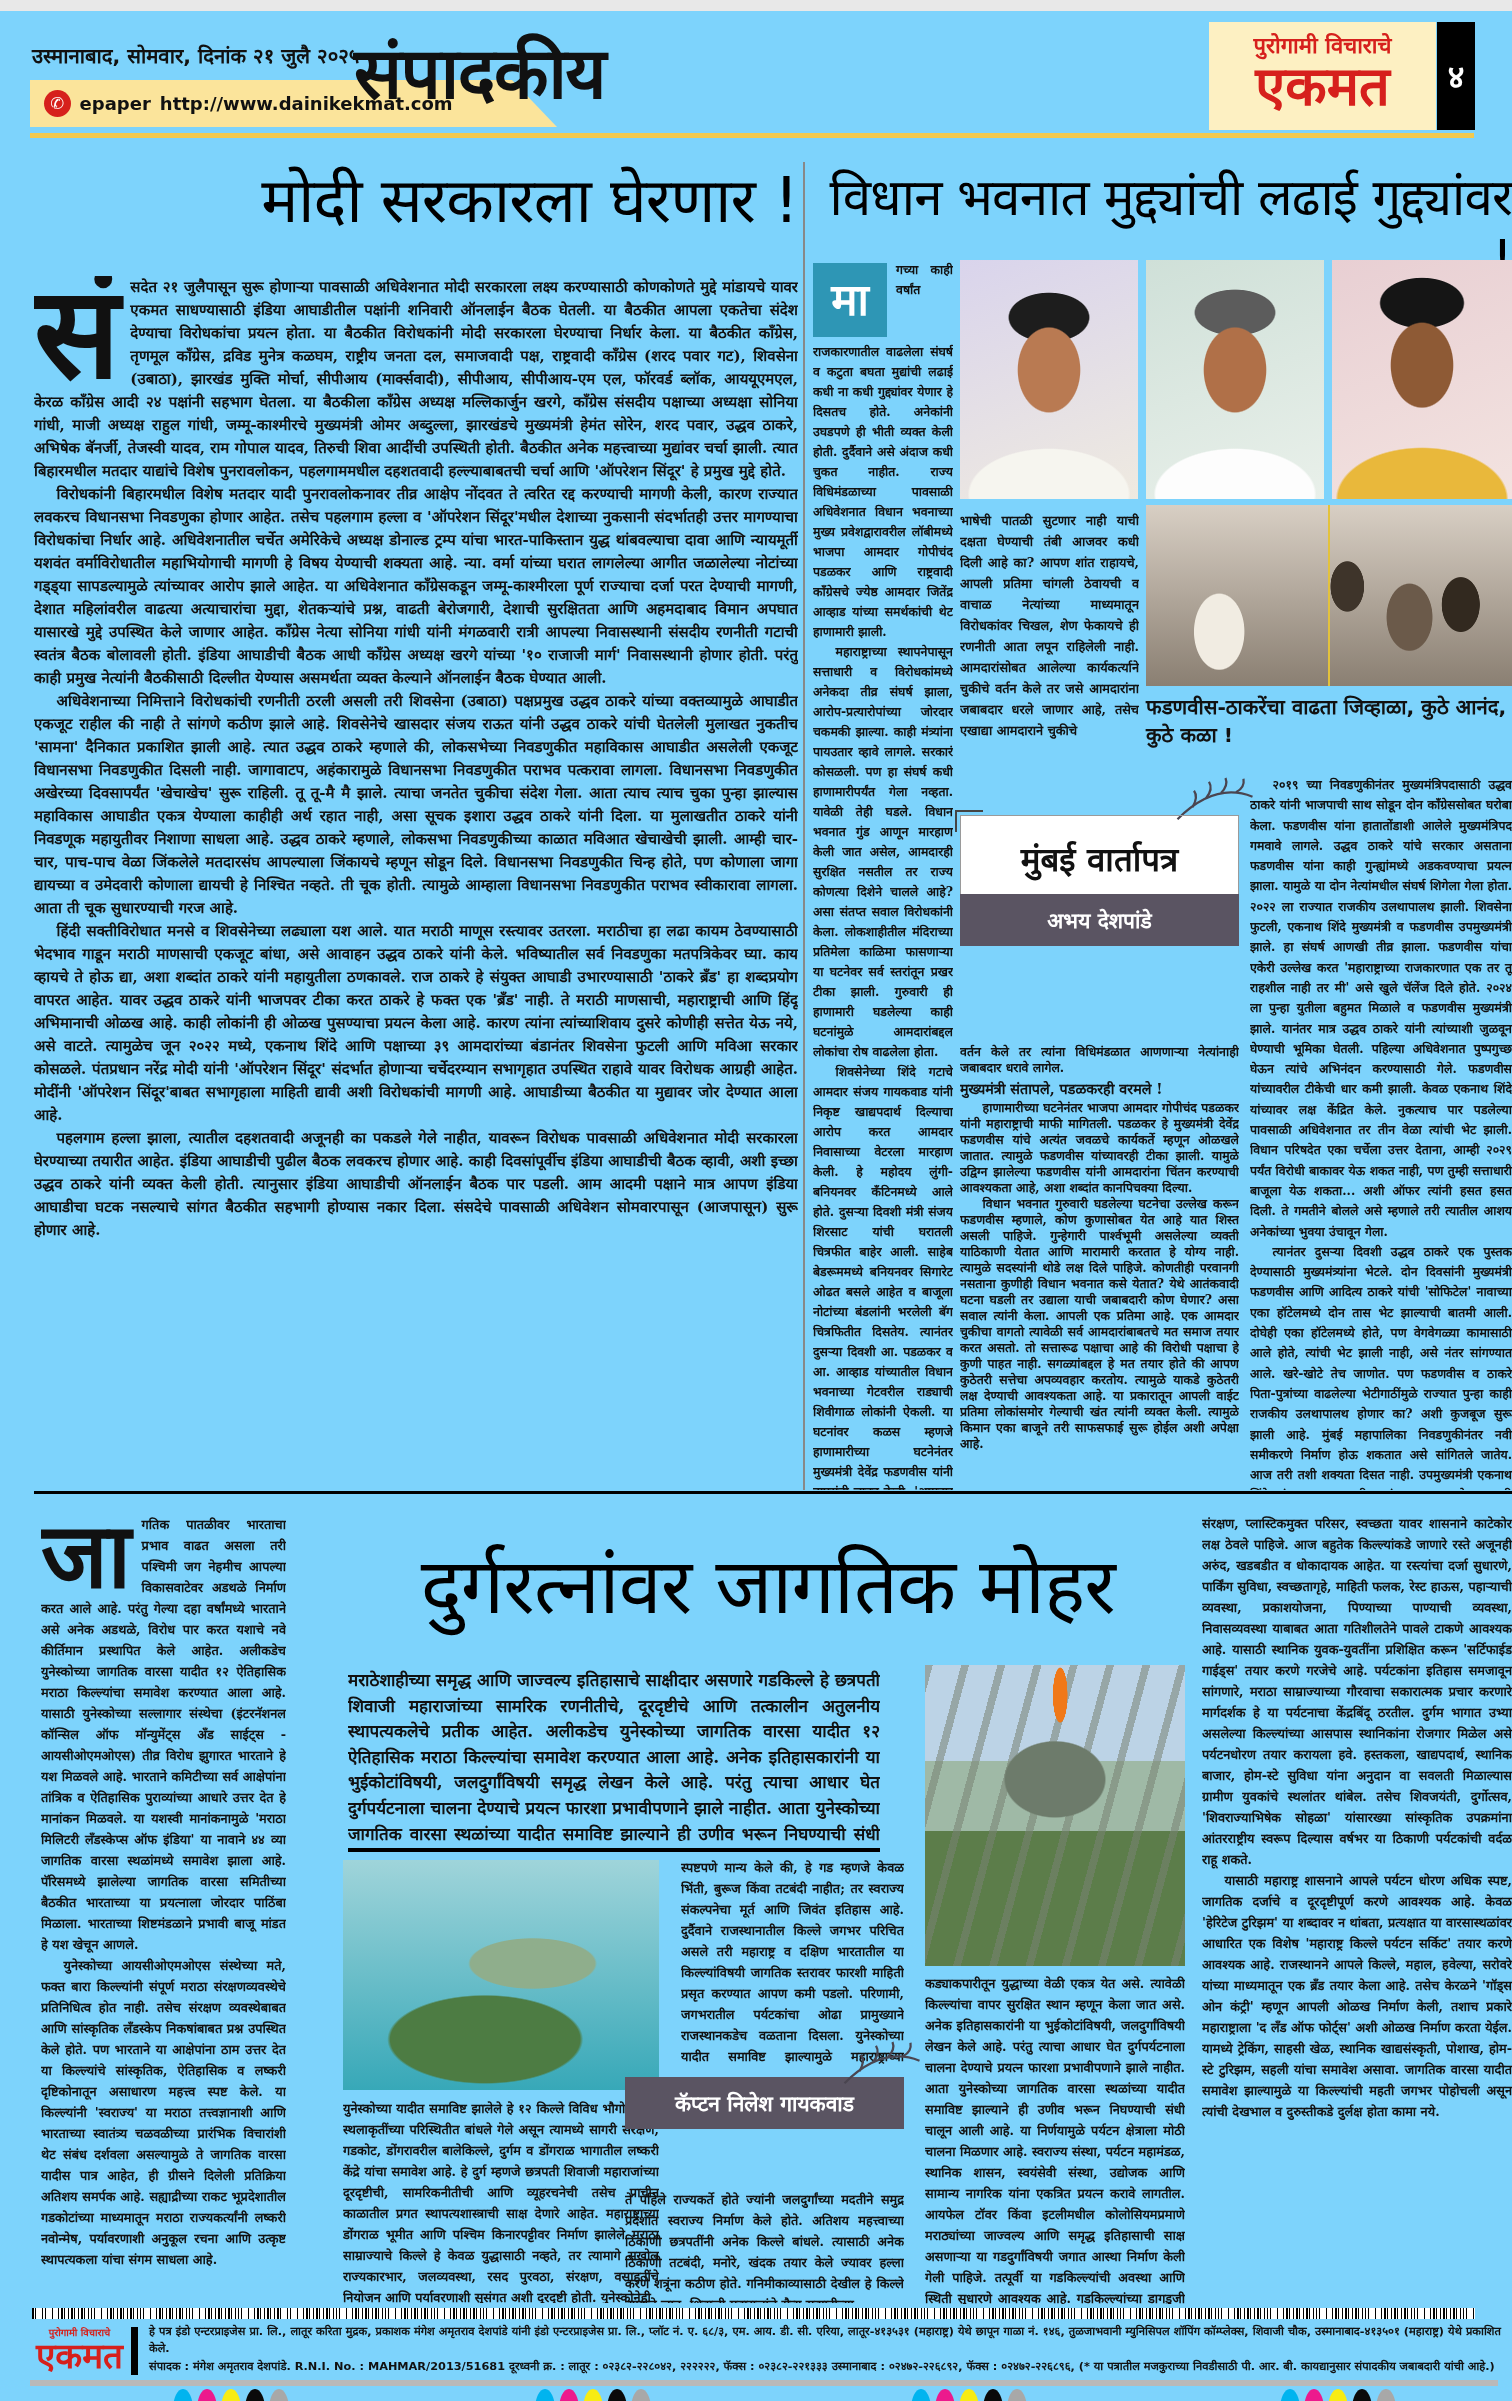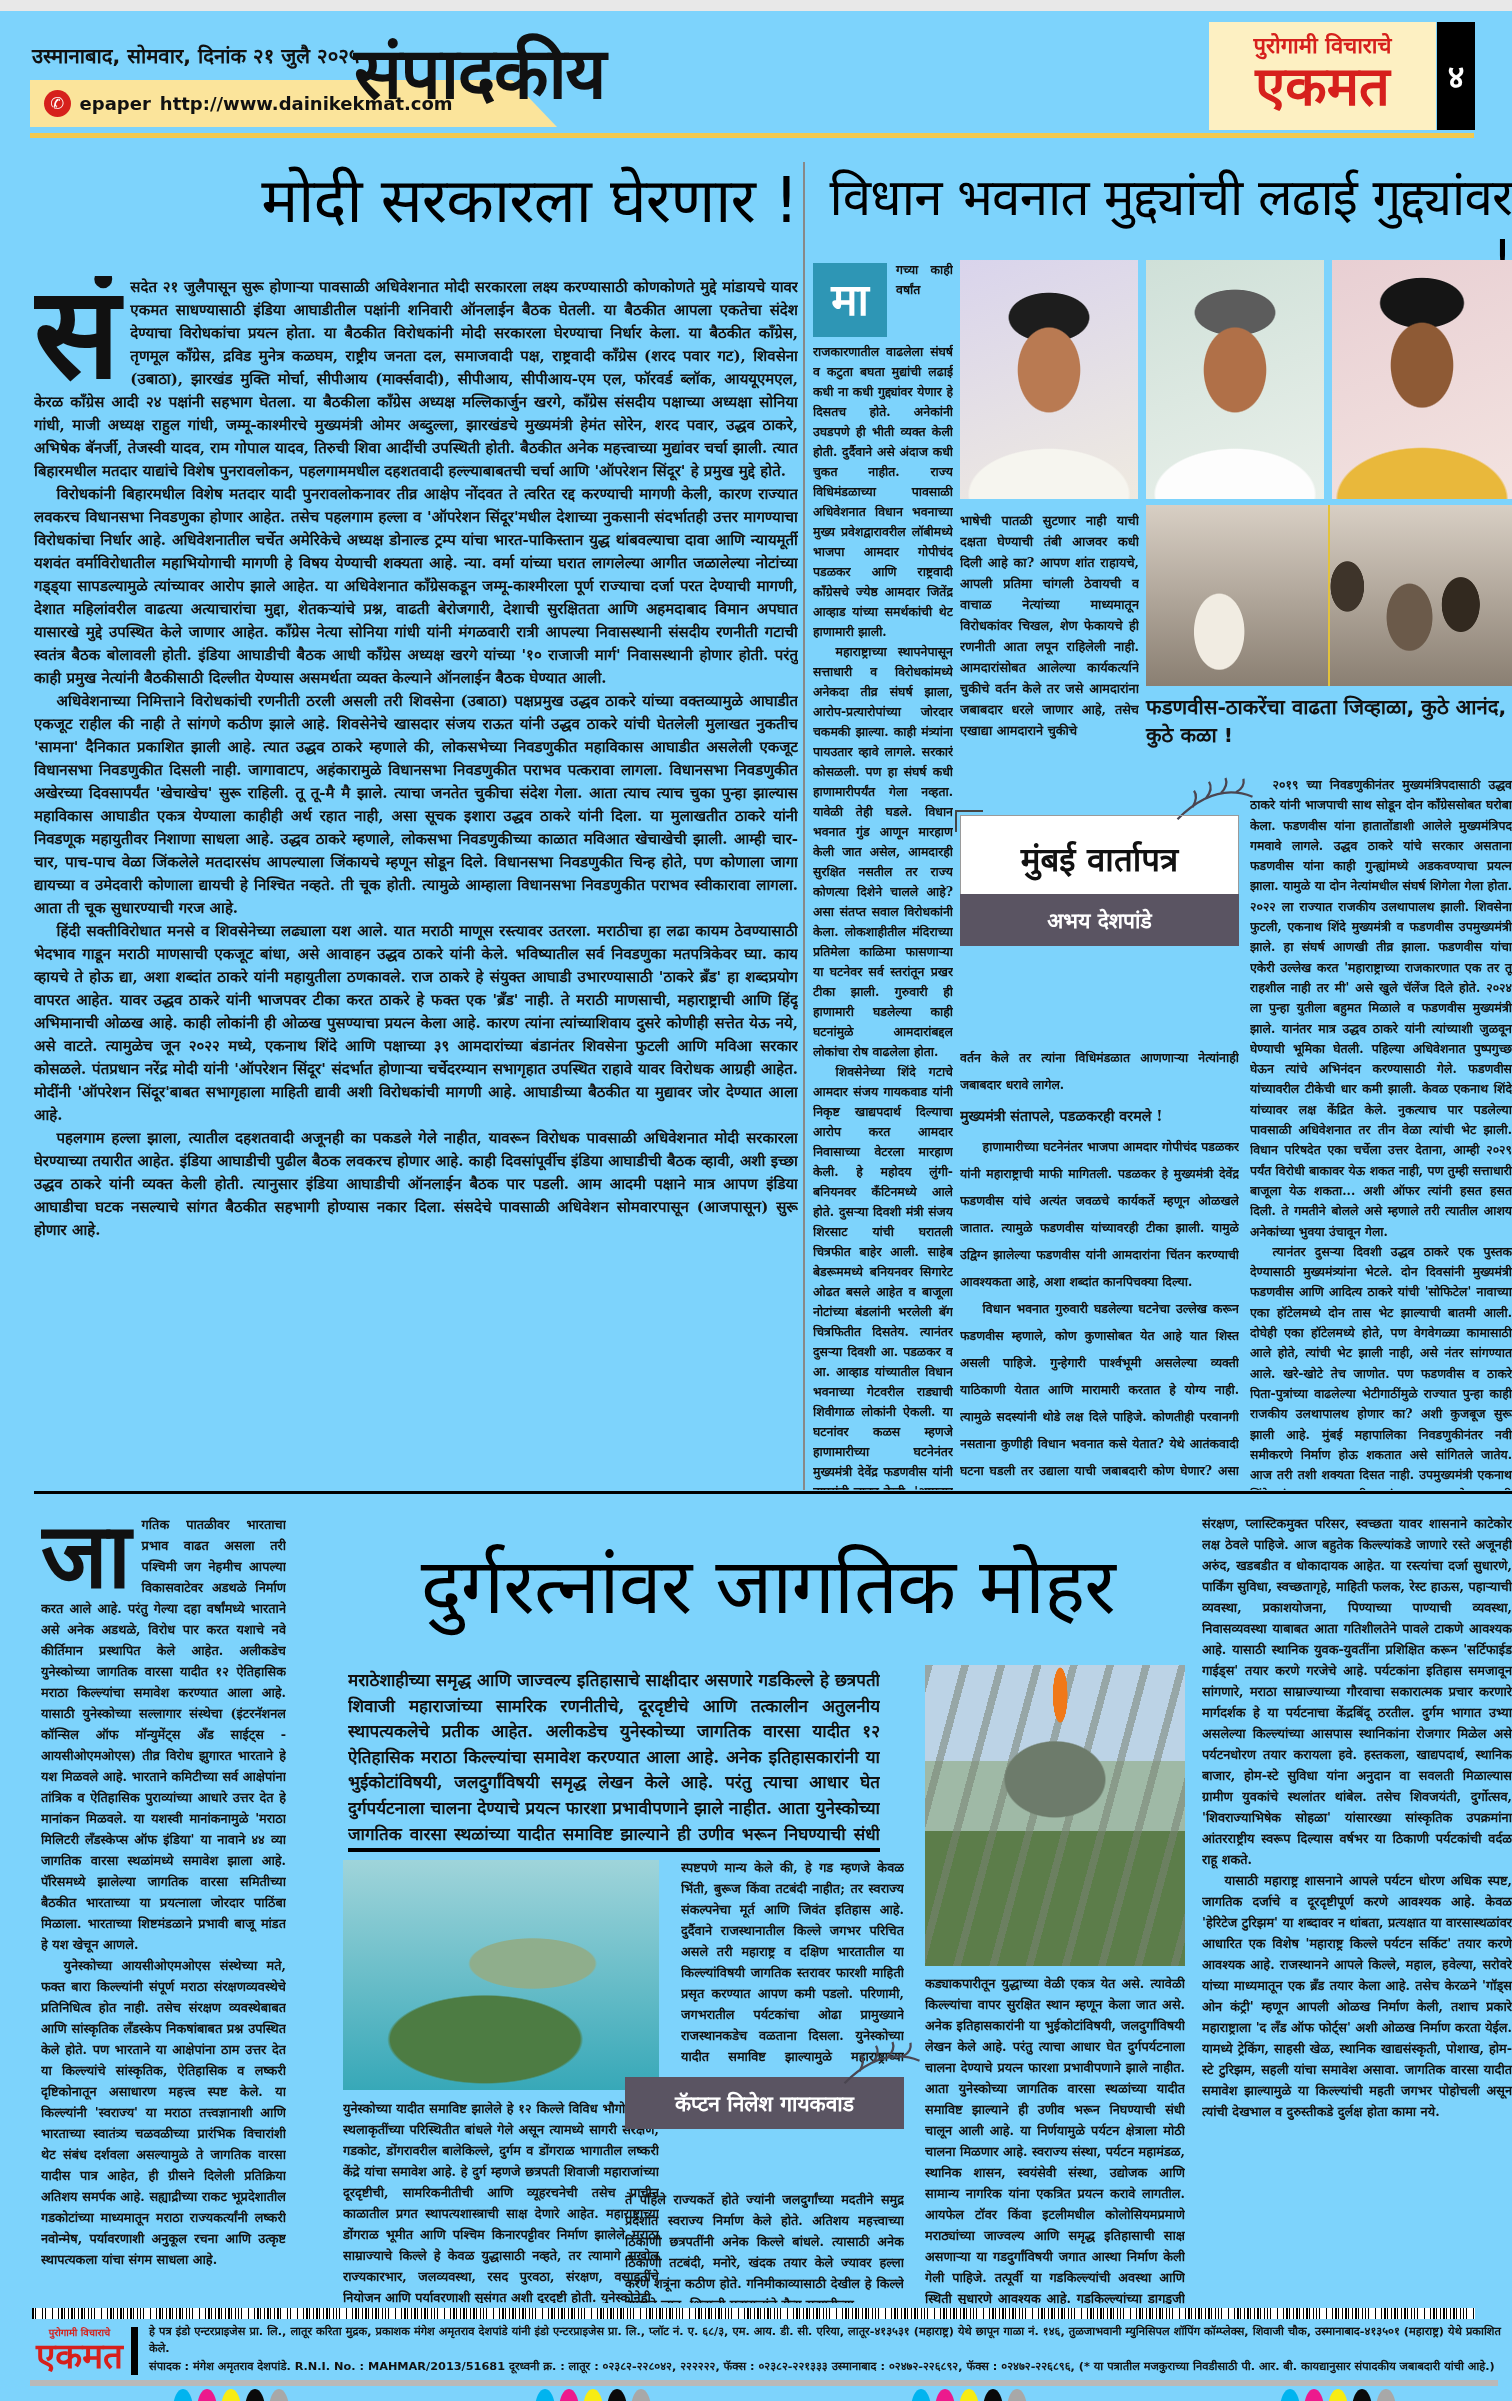--- a/index.html
+++ b/index.html
@@ -36,21 +36,21 @@
 
   
   .la-body{left:34px;top:265px;width:764px;height:1214px;font-size:15px;line-height:23px;}
   .dropcap-big{float:left;font-size:127px;line-height:.82;font-weight:800;padding:4.5px 10.5px 0 0;}
   .dropcap-teal{float:left;width:74px;height:74px;background:#2e96b5;color:#fff;font-size:44px;font-weight:800;
                 display:flex;align-items:center;justify-content:center;margin:3px 9px 4.5px 0;}
   .v-divider{left:803px;top:151px;width:1.5px;height:1328px;background:#888;}
   .ra-col1{left:813px;top:249px;width:140px;height:1230px;font-size:12.4px;line-height:20px;}
   .ra-col2{left:960px;top:499px;width:179px;height:298px;font-size:12.8px;line-height:21px;}
   .ra-caption{left:1146px;top:682px;width:366px;font-size:20.3px;line-height:28px;font-weight:800;text-align:left;}
-  .ra-col2b{left:960px;top:1033px;width:279px;height:446px;font-size:12.4px;line-height:27px;}
+  .ra-col2b{left:960px;top:1033px;width:279px;height:446px;font-size:12.4px;line-height:16px;}
   .ra-col3{left:1250px;top:764px;width:262px;height:715px;font-size:12.4px;line-height:20.3px;}
   .subhead{font-weight:800;font-size:14.3px;text-indent:0 !important;margin:4.5px 0 3px 0 !important;}
 
   .b-col{font-size:12.8px;line-height:21px;}
   .b-col1{left:41px;top:1503px;width:245px;height:792px;}
   .b-intro{left:348px;top:1657px;width:532px;height:173px;font-size:17px;line-height:25.6px;font-weight:700;}
   .b-intro-rule{left:348px;top:1837px;width:532px;height:3.8px;background:#000;}
   .b-col2{left:343px;top:2087px;width:316px;height:205px;}
   .b-col3{left:681px;top:1846px;width:223px;height:212px;}
   .b-col3b{left:625px;top:2178px;width:279px;height:114px;}

